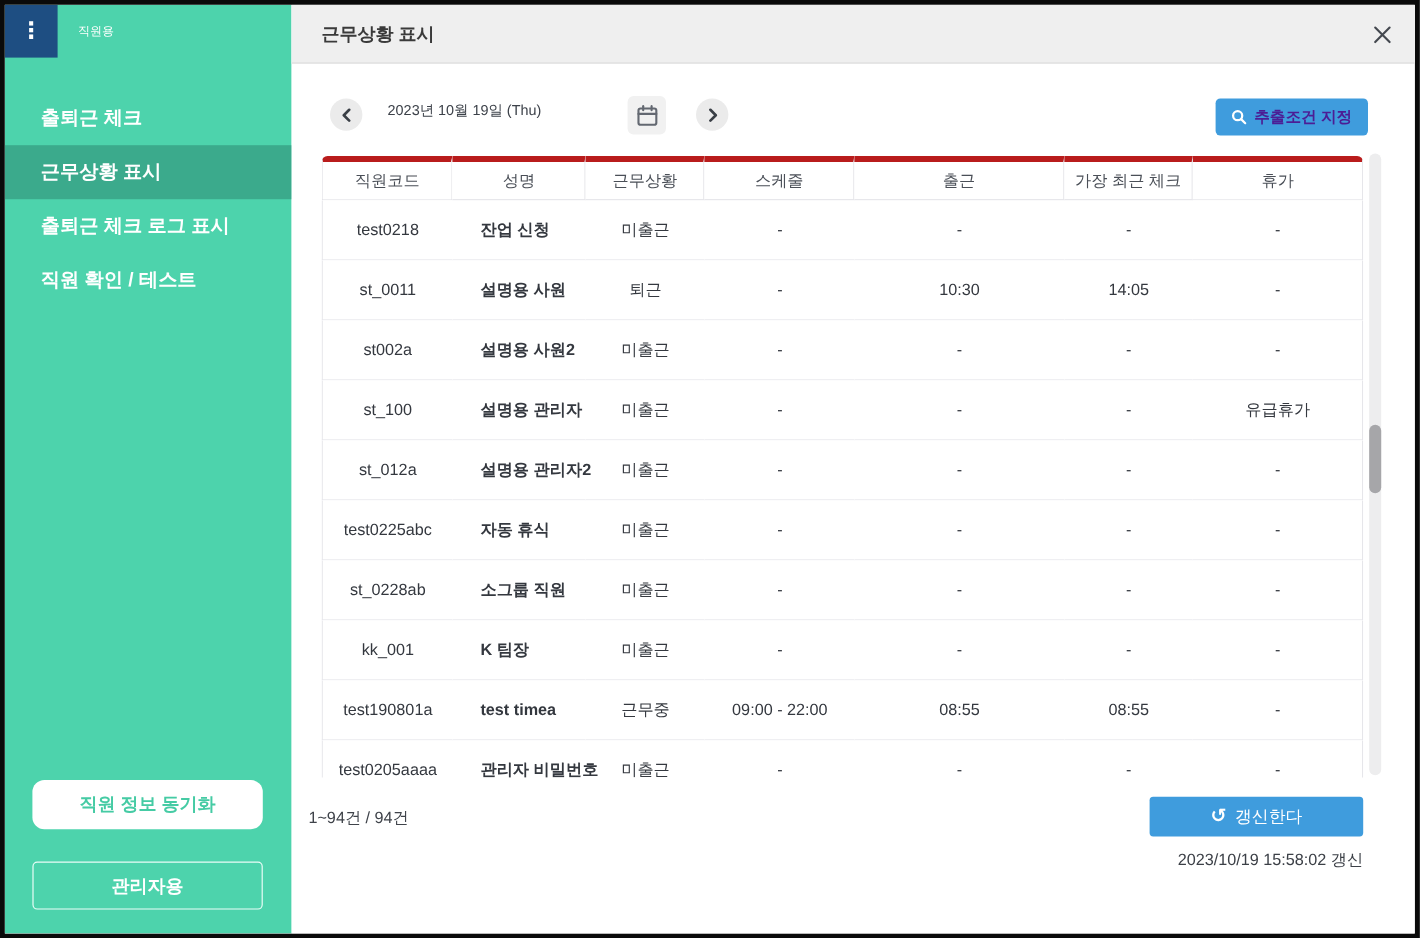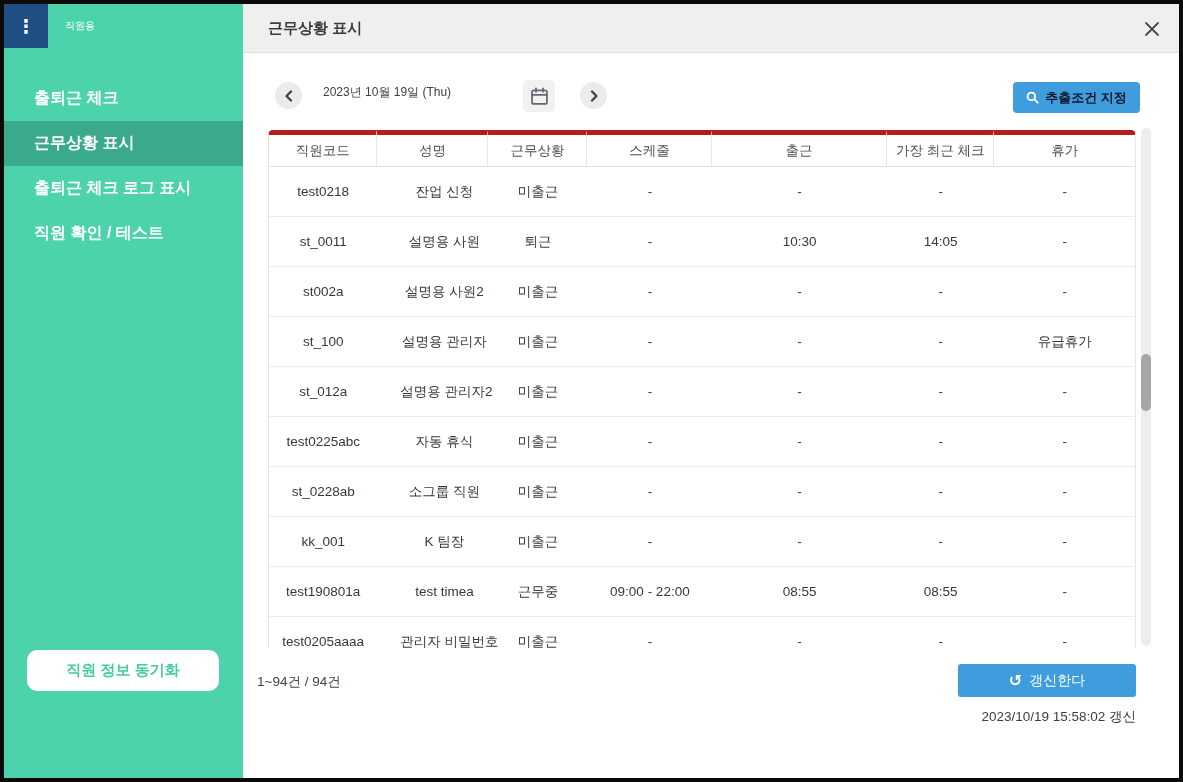--- a/index.html
+++ b/index.html
@@ -22,35 +22,35 @@
   .titlebar { position:absolute; left:0; top:0; width:100%; height:49px; background:#efefef; border-bottom:1px solid #ddd; display:flex; align-items:center; }
   .titlebar .title { margin-left:25px; font-size:15px; font-weight:bold; color:#3a3a3a; }
   .close-btn { position:absolute; right:14px; top:12px; width:26px; height:26px; background:none; border:none; cursor:pointer; display:flex; align-items:center; justify-content:center; }
 
   
   .circle-btn { position:absolute; width:27px; height:27px; border-radius:50%; background:#ebebeb; border:none; cursor:pointer; display:flex; align-items:center; justify-content:center; }
   .btn-prev { left:32px; top:78px; }
   .btn-next { left:337px; top:78px; }
   .date-label { position:absolute; left:80px; top:80px; font-size:12px; color:#3c4149; font-weight:500; white-space:nowrap; }
   .calendar-btn { position:absolute; left:280px; top:76px; width:32px; height:32px; background:#f1f1f1; border:none; border-radius:5px; cursor:pointer; display:flex; align-items:center; justify-content:center; }
-  .btn-filter { position:absolute; left:770px; top:78px; width:127px; height:31px; background:#3F9CDD; color:#0f172a; border:none; border-radius:4px; font-size:13px; font-weight:bold; font-family:inherit; cursor:pointer; display:flex; align-items:center; justify-content:center; gap:6px; }
+  .btn-filter { position:absolute; left:770px; top:78px; width:127px; height:31px; background:#3F9CDD; color:#4c1d95; border:none; border-radius:4px; font-size:13px; font-weight:bold; font-family:inherit; cursor:pointer; display:flex; align-items:center; justify-content:center; gap:6px; }
 
   
   .table-viewport { position:absolute; left:25px; top:126px; width:868px; height:518px; overflow:hidden; }
   table { width:100%; border-collapse:separate; border-spacing:0; table-layout:fixed; }
   col:nth-child(1){width:12.6%;} col:nth-child(2){width:12.8%;} col:nth-child(3){width:11.4%;}
   col:nth-child(4){width:14.4%;} col:nth-child(5){width:20.1%;} col:nth-child(6){width:12.4%;} col:nth-child(7){width:16.3%;}
   th { height:37px; font-size:13.5px; font-weight:normal; color:#4a4f57; background:#fff; text-align:center;
        border-top:5px solid #b91c1c; border-bottom:1px solid #e2e2e6; border-right:1px solid #e6e6ea; }
   th:first-child { border-left:1px solid #e2e2e6; border-top-left-radius:5px; }
   th:last-child  { border-top-right-radius:5px; }
   td { height:50px; font-size:13.5px; color:#34383f; text-align:center; border-bottom:1px solid #ecectC; border-bottom:1px solid #ececef; background:#fff; white-space:nowrap; }
   td:first-child { border-left:1px solid #e6e6ea; }
   td:last-child  { border-right:1px solid #e6e6ea; }
-  td:nth-child(2){ text-align:center; padding-left:23px; }
+  td:nth-child(2){ text-align:left; padding-left:23px;font-weight:bold; }
 
   
   .scrollbar-track { position:absolute; left:898px; top:124px; width:10px; height:518px; background:#ededee; border-radius:5px; }
   .scrollbar-thumb { position:absolute; left:0; top:226px; width:10px; height:57px; background:#a6a6a9; border-radius:5px; cursor:grab; }
 
   
   .count-label { position:absolute; left:14px; top:669px; font-size:13.5px; color:#3f434a; }
   .btn-refresh { position:absolute; left:715px; top:660px; width:178px; height:33px; background:#3F9CDD; color:#fff; border:none; border-radius:3px; font-size:14px; font-family:inherit; cursor:pointer; display:flex; align-items:center; justify-content:center; gap:7px; }
   .refresh-glyph { font-size:16px; font-weight:bold; line-height:1; }
   .updated-label { position:absolute; top:704px; left:25px; width:868px; text-align:right; font-size:13.5px; color:#3c4047; }
@@ -67,20 +67,21 @@
       <span class="dots">⋮</span>
     </div>
     <div class="sidebar-title">직원용</div>
     <nav class="nav">
         <div class="nav-item">출퇴근 체크</div>
         <div class="nav-item active">근무상황 표시</div>
         <div class="nav-item">출퇴근 체크 로그 표시</div>
         <div class="nav-item">직원 확인 / 테스트</div>
       </nav>
     <button class="btn-sync">직원 정보 동기화</button>
+    <button class="btn-admin">관리자용</button>
   </aside>
 
   <div class="main">
     <header class="titlebar">
       <span class="title">근무상황 표시</span>
       <button class="close-btn">
         <span>
           <svg width="18" height="18" viewBox="0 0 18 18">
               <path d="M3 3 L15 15 M15 3 L3 15" stroke="#44484f" stroke-width="1.8" stroke-linecap="round"></path>
             </svg>

